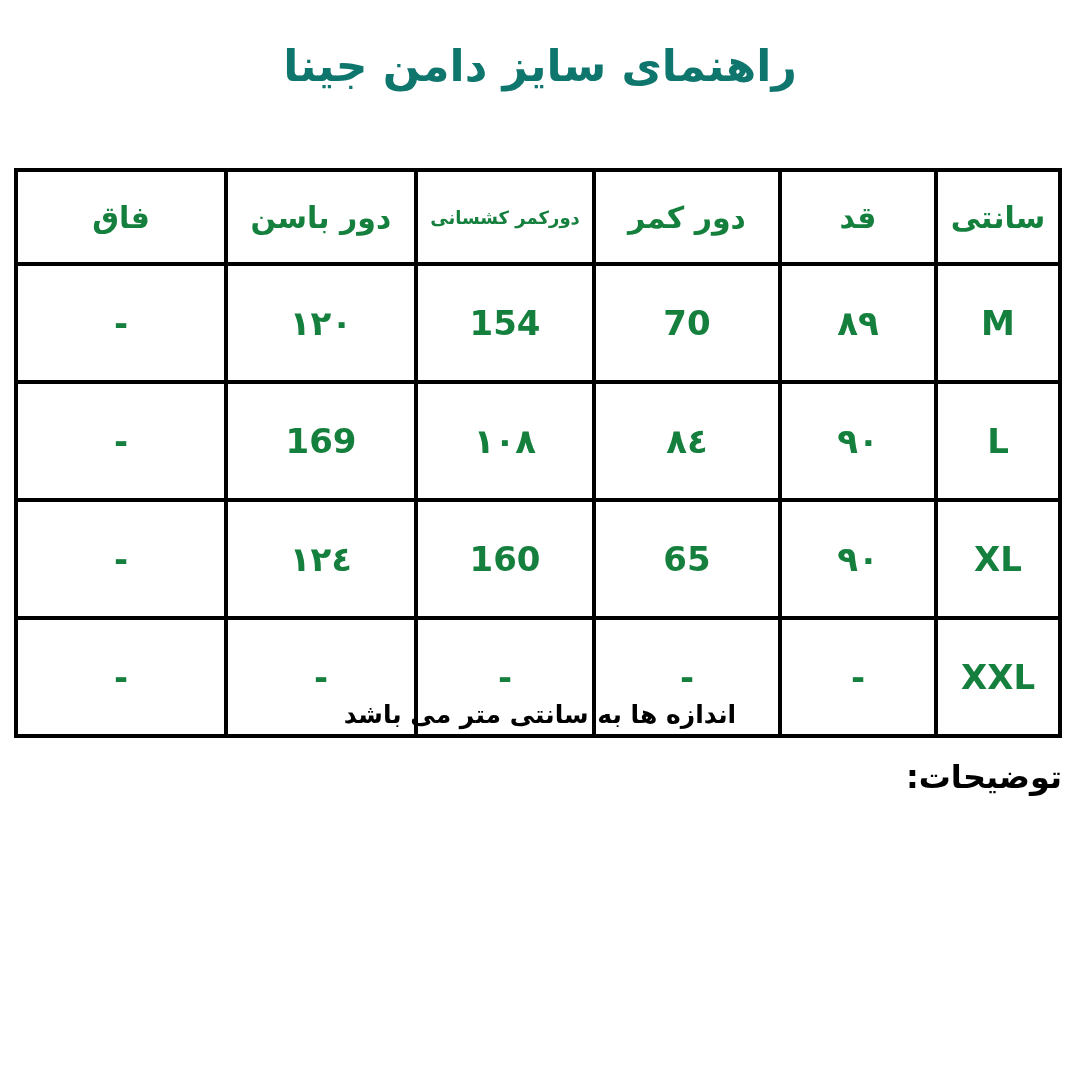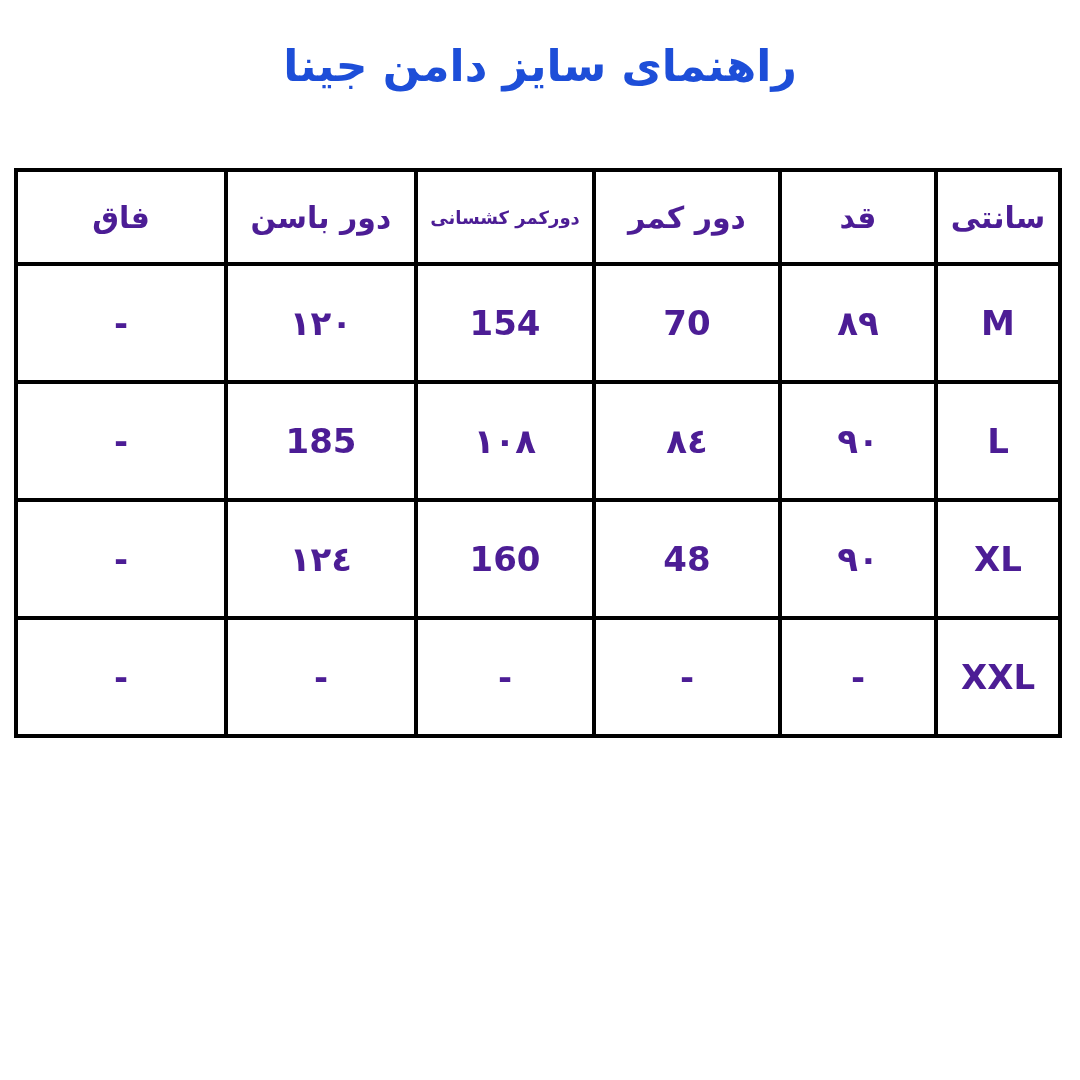--- a/index.html
+++ b/index.html
@@ -16,21 +16,21 @@
     position: relative;
   }
   .page {
     width: 1080px;
     height: 1080px;
     box-sizing: border-box;
     position: relative;
   }
   .title {
     text-align: center;
-    color: #1d4ed8;
+    color: #0f766e;
     font-size: 44px;
     font-weight: bold;
     letter-spacing: 0px;
     margin: 0;
     padding-top: 40px;
     padding-bottom: 10px;
     direction: rtl;
   }
   .table-wrap {
     position: absolute;
@@ -43,21 +43,21 @@
     width: 1044px;
     table-layout: fixed;
     direction: rtl;
   }
   table.size-table th,
   table.size-table td {
     border: 4px solid #000000;
     text-align: center;
     vertical-align: middle;
     font-weight: bold;
-    color: #4c1d95;
+    color: #15803d;
   }
   table.size-table th {
     height: 88px;
     font-size: 30px;
   }
   table.size-table th.small-head {
     font-size: 18px;
   }
   table.size-table td {
     height: 112px;
@@ -127,38 +127,40 @@
           <td>70</td>
           <td>154</td>
           <td>١٢٠</td>
           <td>-</td>
         </tr>
         <tr>
           <td class="size-cell">L</td>
           <td>٩٠</td>
           <td>٨٤</td>
           <td>١٠٨</td>
-          <td>185</td>
+          <td>169</td>
           <td>-</td>
         </tr>
         <tr>
           <td class="size-cell">XL</td>
           <td>٩٠</td>
-          <td>48</td>
+          <td>65</td>
           <td>160</td>
           <td>١٢٤</td>
           <td>-</td>
         </tr>
         <tr>
           <td class="size-cell">XXL</td>
           <td>-</td>
           <td>-</td>
           <td>-</td>
           <td>-</td>
           <td>-</td>
         </tr>
       </tbody>
     </table>
   </div>
 
+  <div class="note">اندازه ها به سانتی متر می باشد</div>
 
+  <div class="desc">توضیحات:</div>
 
 </div>
 
 </body></html>

